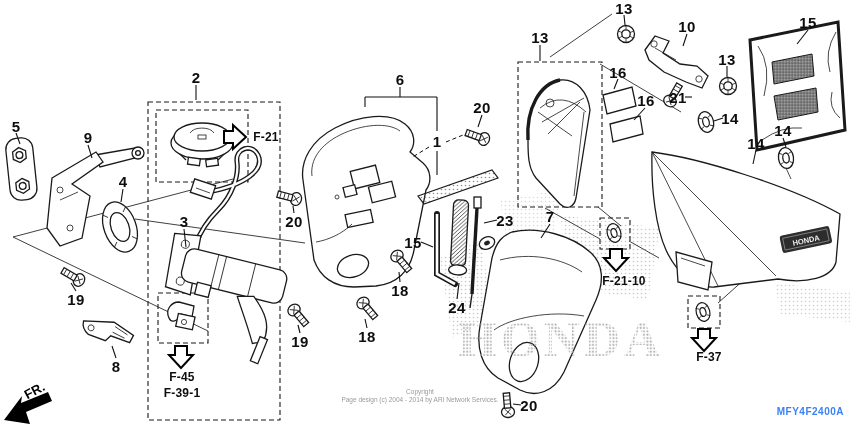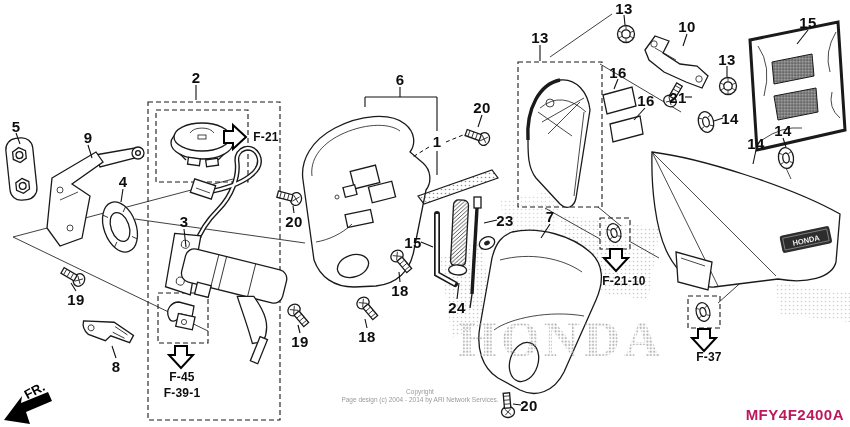--- a/index.html
+++ b/index.html
@@ -15,22 +15,22 @@
   .proj{stroke:#2a2a2a;stroke-width:.9;}
   .overlay{position:absolute;left:0;top:0;width:850px;height:427px;pointer-events:none;}
   .callout{position:absolute;transform:translate(-50%,-50%);font-weight:bold;font-size:15px;
            color:#0d0d0d;letter-spacing:.3px;}
   .refcode{position:absolute;transform:translate(-50%,-50%);font-weight:bold;font-size:12px;
            color:#0d0d0d;letter-spacing:.2px;white-space:nowrap;}
   .fr-label{position:absolute;left:24px;top:383px;font-weight:bold;font-size:13px;color:#000;
             transform:rotate(-28deg);}
   .copyright{position:absolute;left:320px;top:388px;width:200px;text-align:center;
              font-size:6.5px;line-height:8px;color:#9a9a9a;}
-  .diagram-code{position:absolute;right:6px;top:406px;font-weight:bold;font-size:15px;
-                color:#be185d;letter-spacing:.5px;}
+  .diagram-code{position:absolute;right:6px;top:406px;font-weight:bold;font-size:10px;
+                color:#3b82f6;letter-spacing:.5px;}
 </style>
 </head>
 <body>
 
 <div class="stage">
 
 <svg width="850" height="427" viewBox="0 0 850 427">
   <defs>
     <pattern id="dots" width="4" height="4" patternUnits="userSpaceOnUse">
       <circle cx="1.5" cy="1.5" r="0.8" fill="#8f8f8f"></circle>

